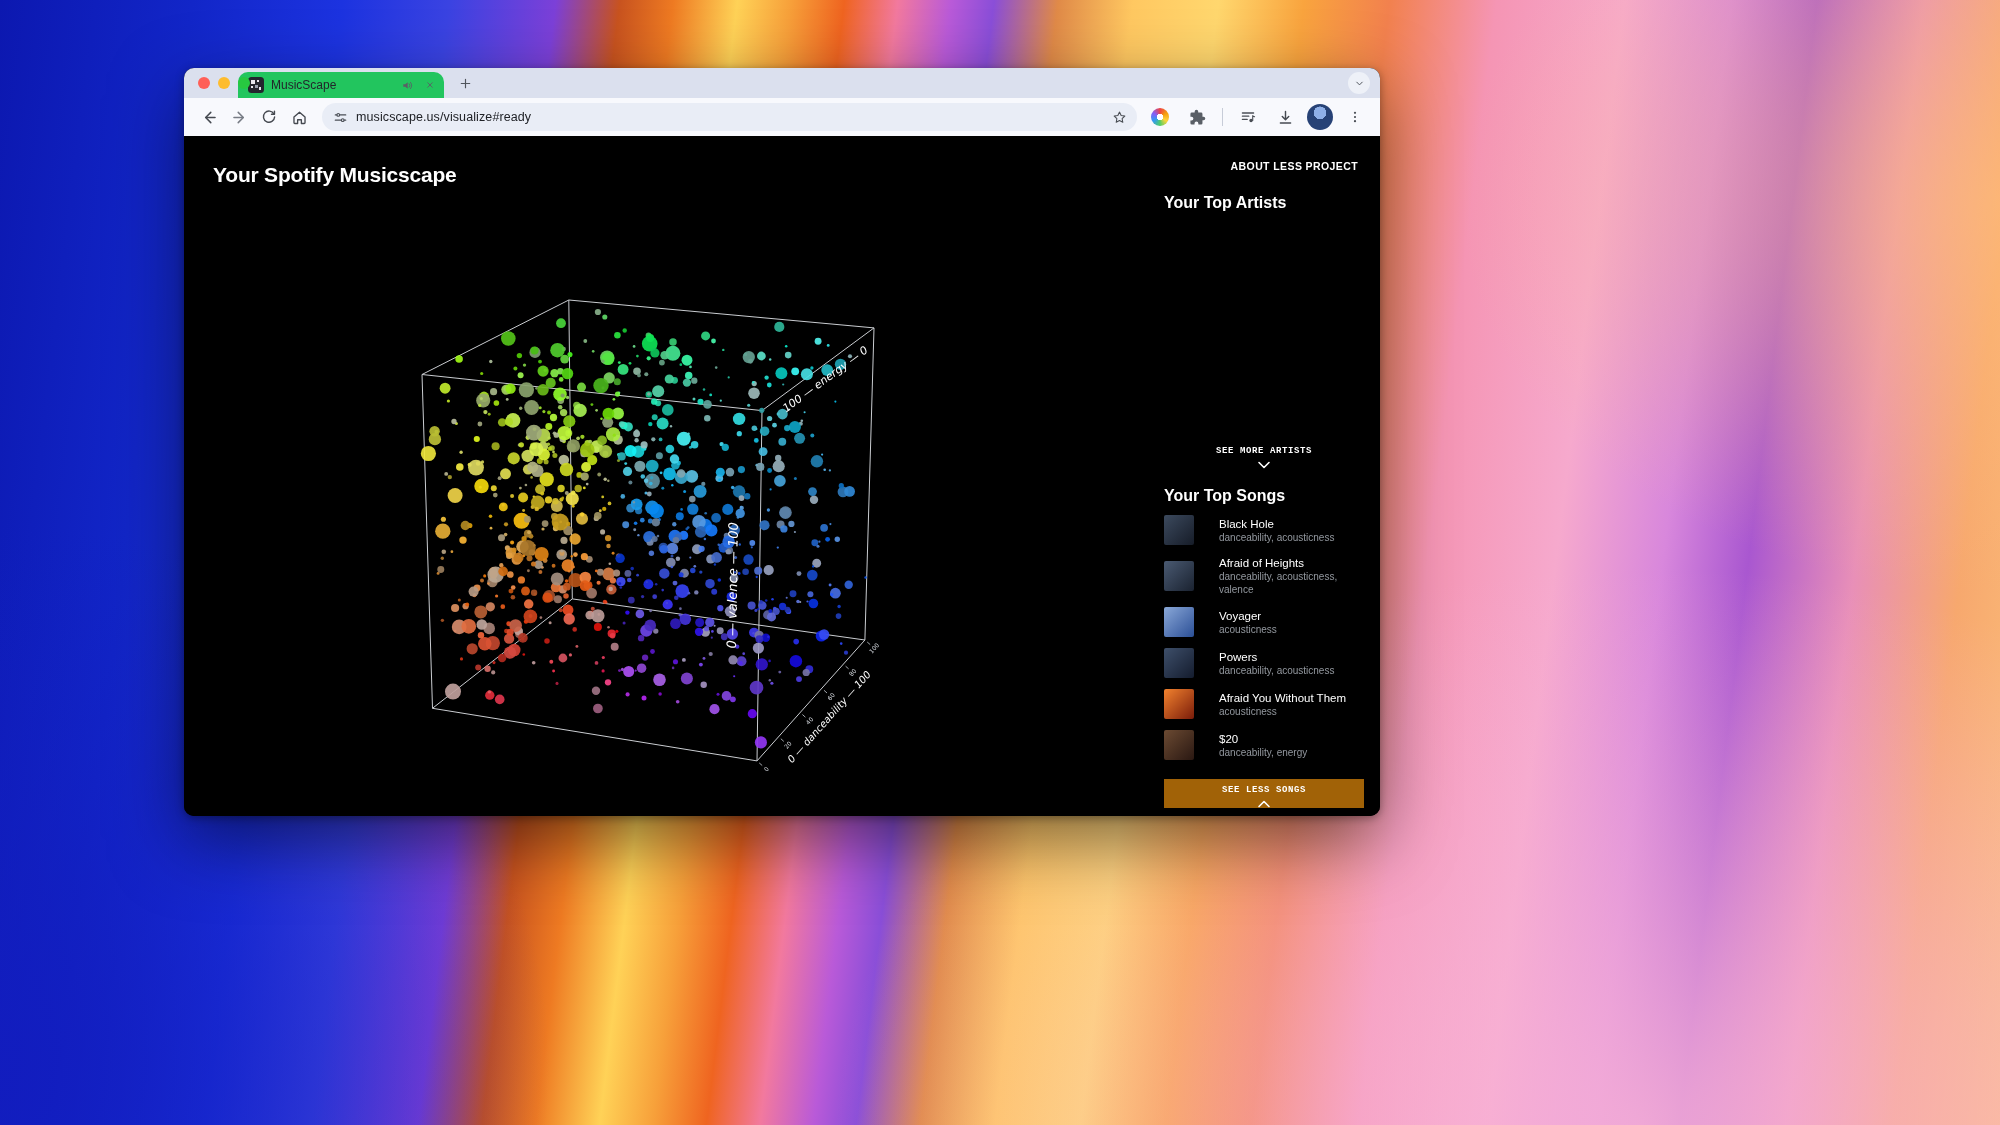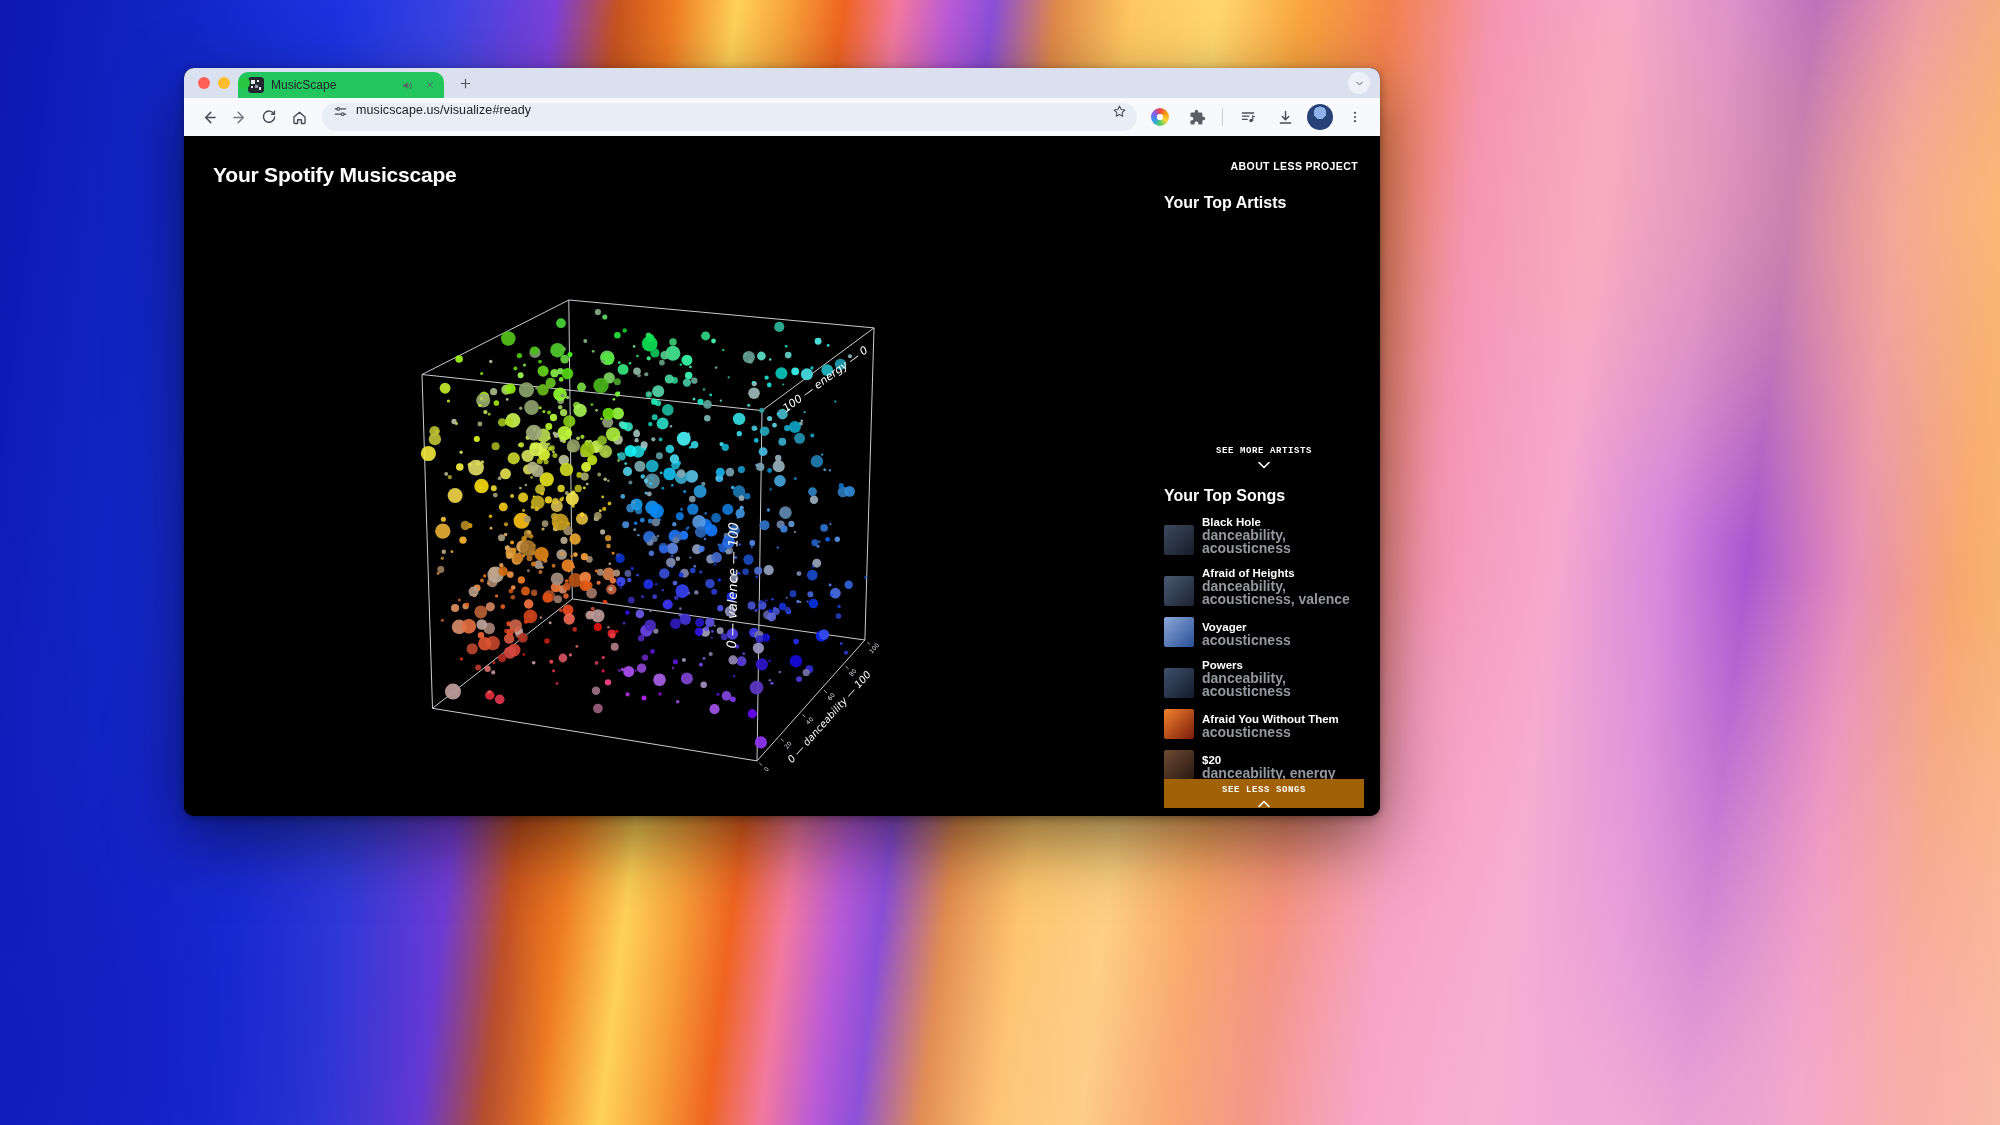--- a/index.html
+++ b/index.html
@@ -29,21 +29,21 @@
   .tab{margin-left:54px;width:190px;height:26px;background:#22c55e;border-radius:10px 10px 0 0;
     display:flex;align-items:center;gap:7px;padding:0 6px 0 10px;}
   .tab-title{flex:1;font-size:12px;color:#23262b;white-space:nowrap;overflow:hidden;}
   .tab-ic{display:flex;align-items:center;justify-content:center;width:16px;height:16px;}
   button{background:none;border:none;padding:0;cursor:pointer;font-family:Liberation Mono, monospace;}
   .newtab{width:26px;height:26px;margin:0 0 2px 8px;display:flex;align-items:center;justify-content:center;border-radius:50%;}
   .strip-end{margin-left:auto;margin-right:10px;margin-bottom:4px;width:22px;height:22px;border-radius:50%;
     background:#eef1f8;display:flex;align-items:center;justify-content:center;}
   .toolbar{height:38px;background:#f8f9fd;display:flex;align-items:center;padding:0 10px;}
   .tbtn{width:30px;height:30px;border-radius:50%;display:flex;align-items:center;justify-content:center;flex:0 0 auto;}
-  .urlbar{flex:1;min-width:0;height:28px;background:#e9edf6;border-radius:14px;display:flex;
+  .urlbar{flex:1;min-width:0;height:28px;background:#e9edf6;border-radius:14px;display:flex;align-items:center;
     gap:8px;padding:0 10px;margin:0 8px;}
   .url-text{flex:1;font-size:12.5px;color:#202227;white-space:nowrap;overflow:hidden;letter-spacing:.1px;}
   .right-icons{display:flex;align-items:center;gap:7px;}
   .divider{width:1px;height:18px;background:#c7ccd8;margin:0 3px;}
   .color-wheel{width:18px;height:18px;border-radius:50%;display:inline-block;
     background:radial-gradient(circle at 50% 50%, #fff 0 3px, rgba(255,255,255,0) 3.5px),
       conic-gradient(#ef4444,#f59e0b,#ffd43b,#51cf66,#339af0,#845ef7,#ef4444);}
   .avatar{width:26px;height:26px;border-radius:50%;
     background:radial-gradient(circle at 50% 34%, #8fb0e8 0 29%, #274276 30% 100%);}
   
@@ -51,25 +51,25 @@
   .content h1{position:absolute;left:18px;top:16px;margin:11px;font-size:21px;font-weight:700;color:#fff;letter-spacing:-.2px;}
   .about{position:absolute;right:22px;top:24px;font-size:10.5px;font-weight:600;letter-spacing:.4px;color:#fff;text-decoration:none;}
   .viz{position:absolute;left:216px;top:116px;}
   .sidebar{position:absolute;right:0;top:0;bottom:0;width:216px;padding:58px 16px 0 0;box-sizing:border-box;}
   .sidebar h2{margin:0;font-size:16px;font-weight:700;color:#fff;}
   .artist-grid{height:228px;margin-top:6px;}
   .see-btn{display:flex;flex-direction:column;align-items:center;gap:5px;width:100%;color:#fff;
     font-size:9px;font-weight:700;letter-spacing:.6px;}
   .songs-heading{margin-top:18px !important;}
   .songs{margin-top:10px;}
-  .song-row{display:flex;gap:8px;margin-bottom:11px;align-items:flex-end;font-weight:bold;}
+  .song-row{display:flex;gap:25px;margin-bottom:11px;align-items:center;}
   .song-art{width:30px;height:30px;flex:0 0 auto;border-radius:2px;}
   .song-meta{display:flex;flex-direction:column;min-width:0;}
   .song-title{font-size:11.5px;line-height:14px;color:#fff;}
-  .song-features{font-size:14px;line-height:13px;color:#93989f;}
+  .song-features{font-size:10px;line-height:13px;color:#93989f;}
   .see-less{position:absolute;bottom:8px;left:0;right:16px;width:auto;background:#a16207;padding-top:6px;}
 </style>
 </head>
 <body>
 
 <div class="desktop">
   <div class="window">
 
     <div class="tabstrip">
       <div class="traffic">

